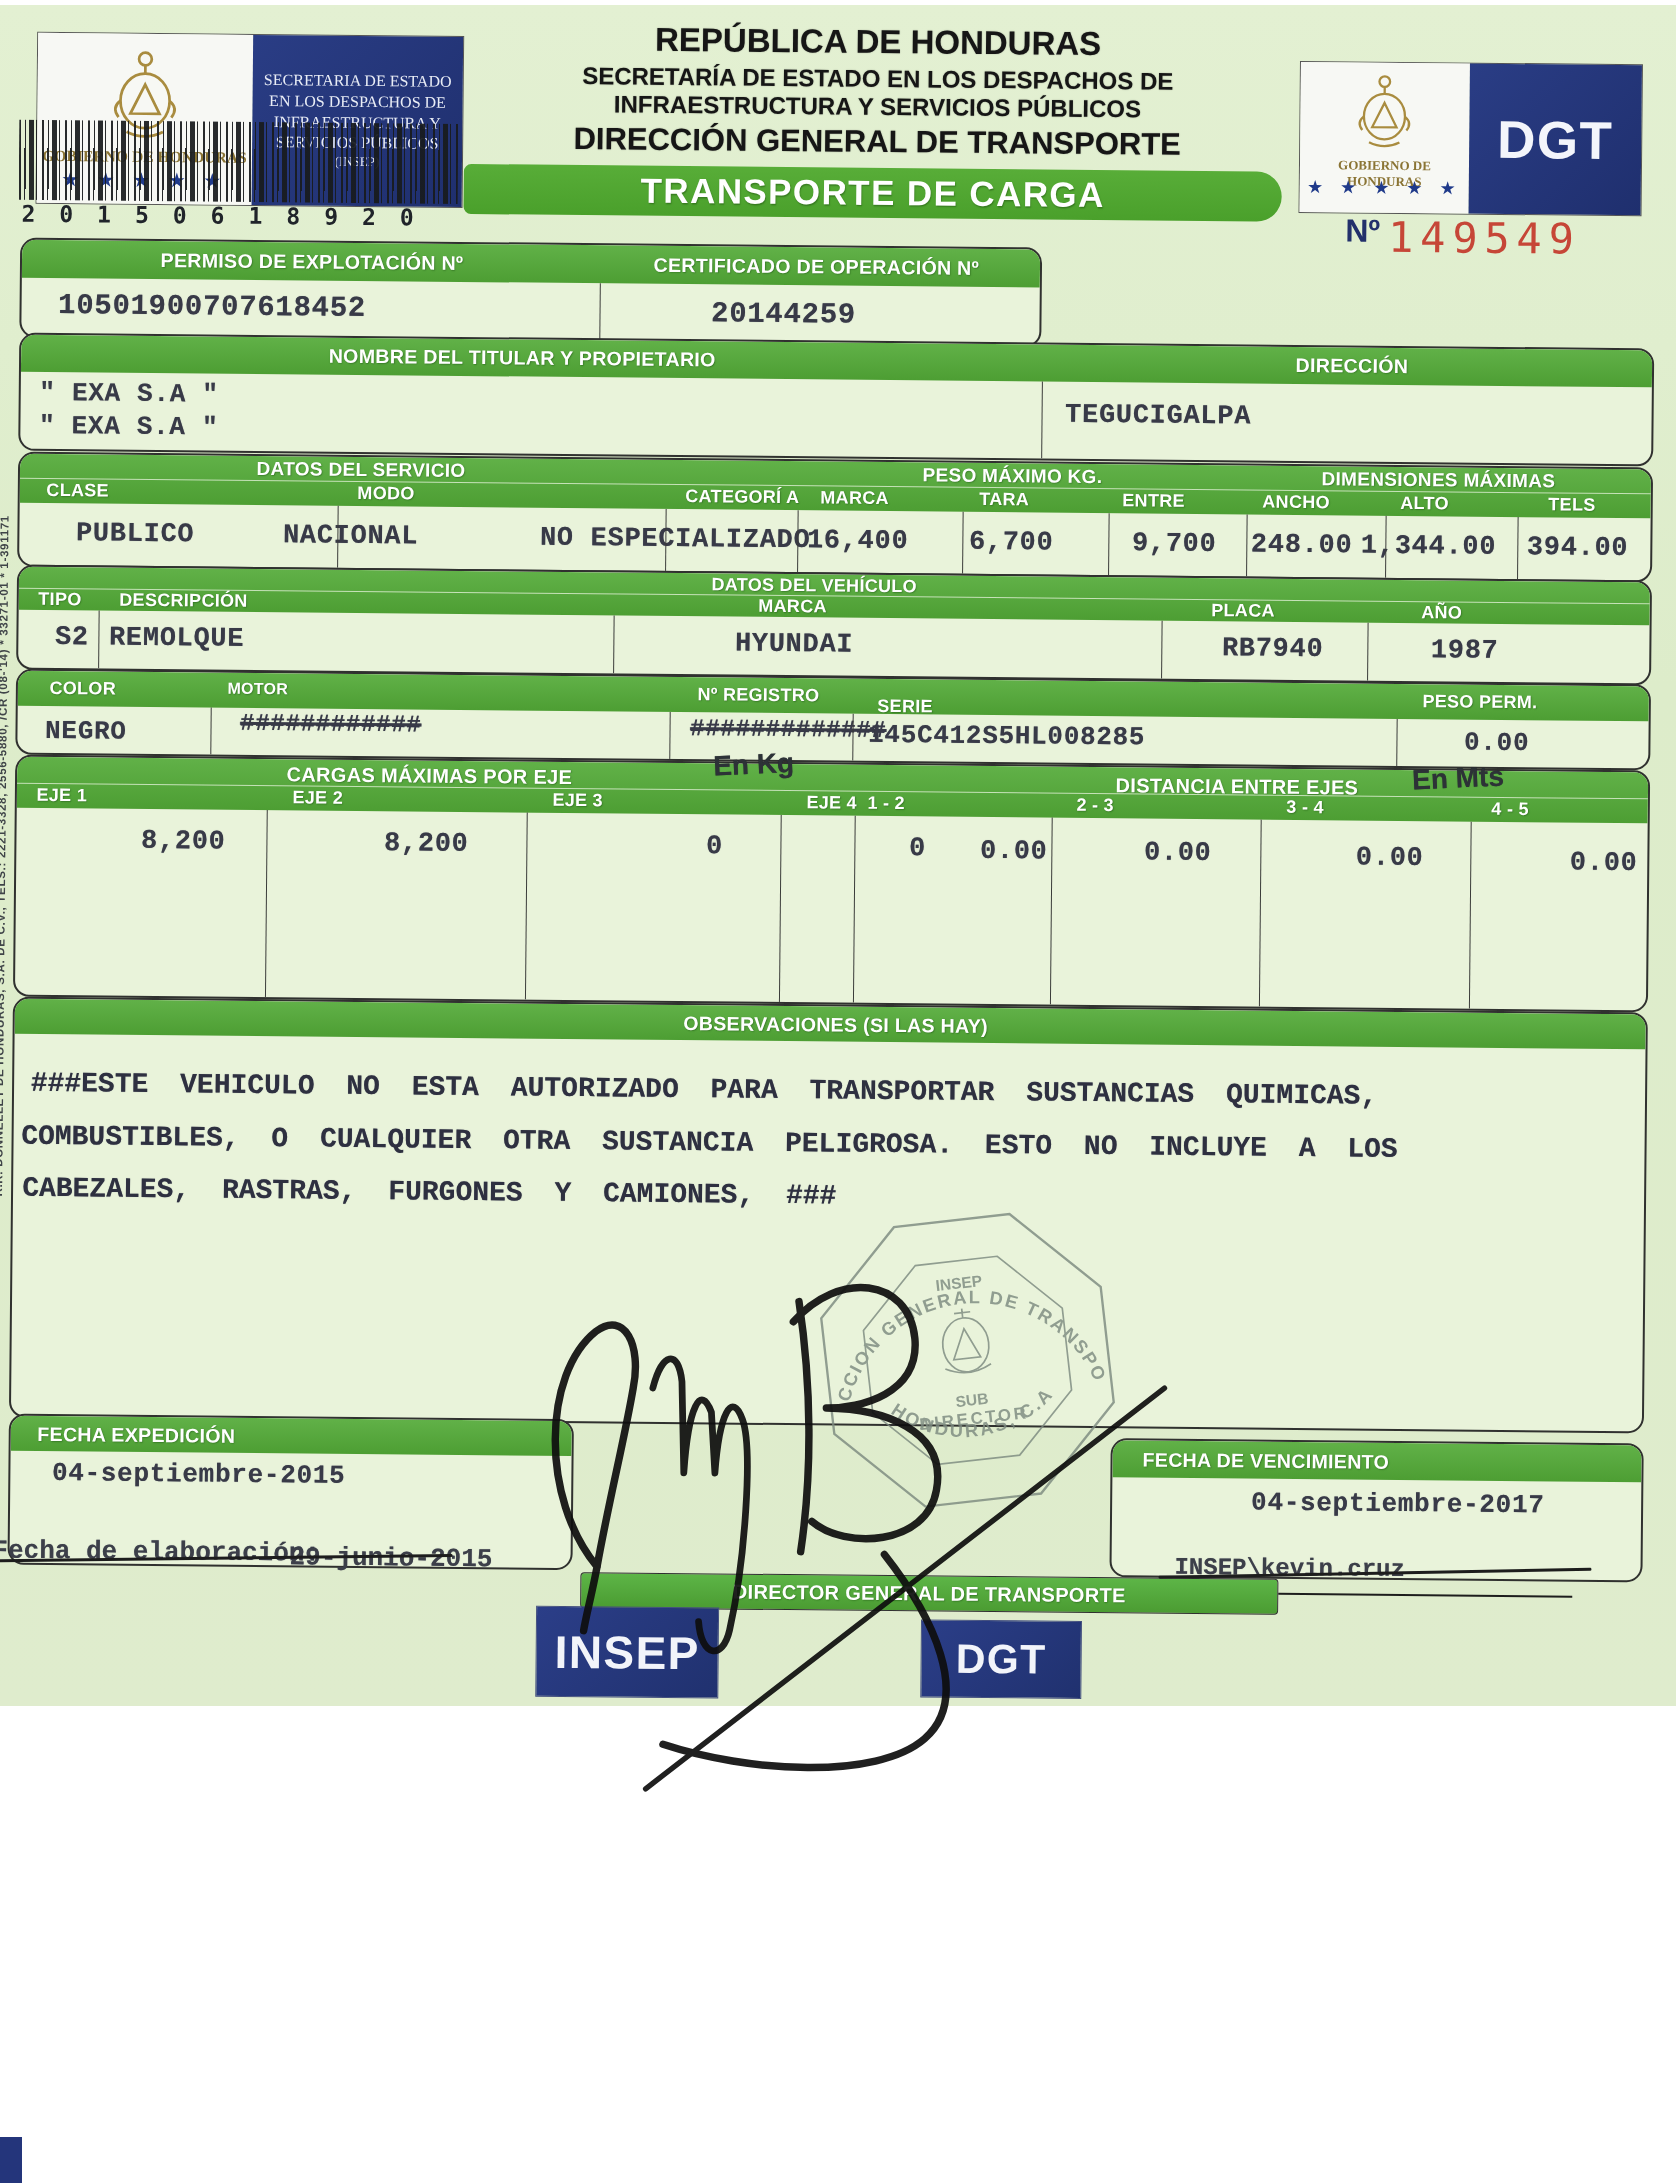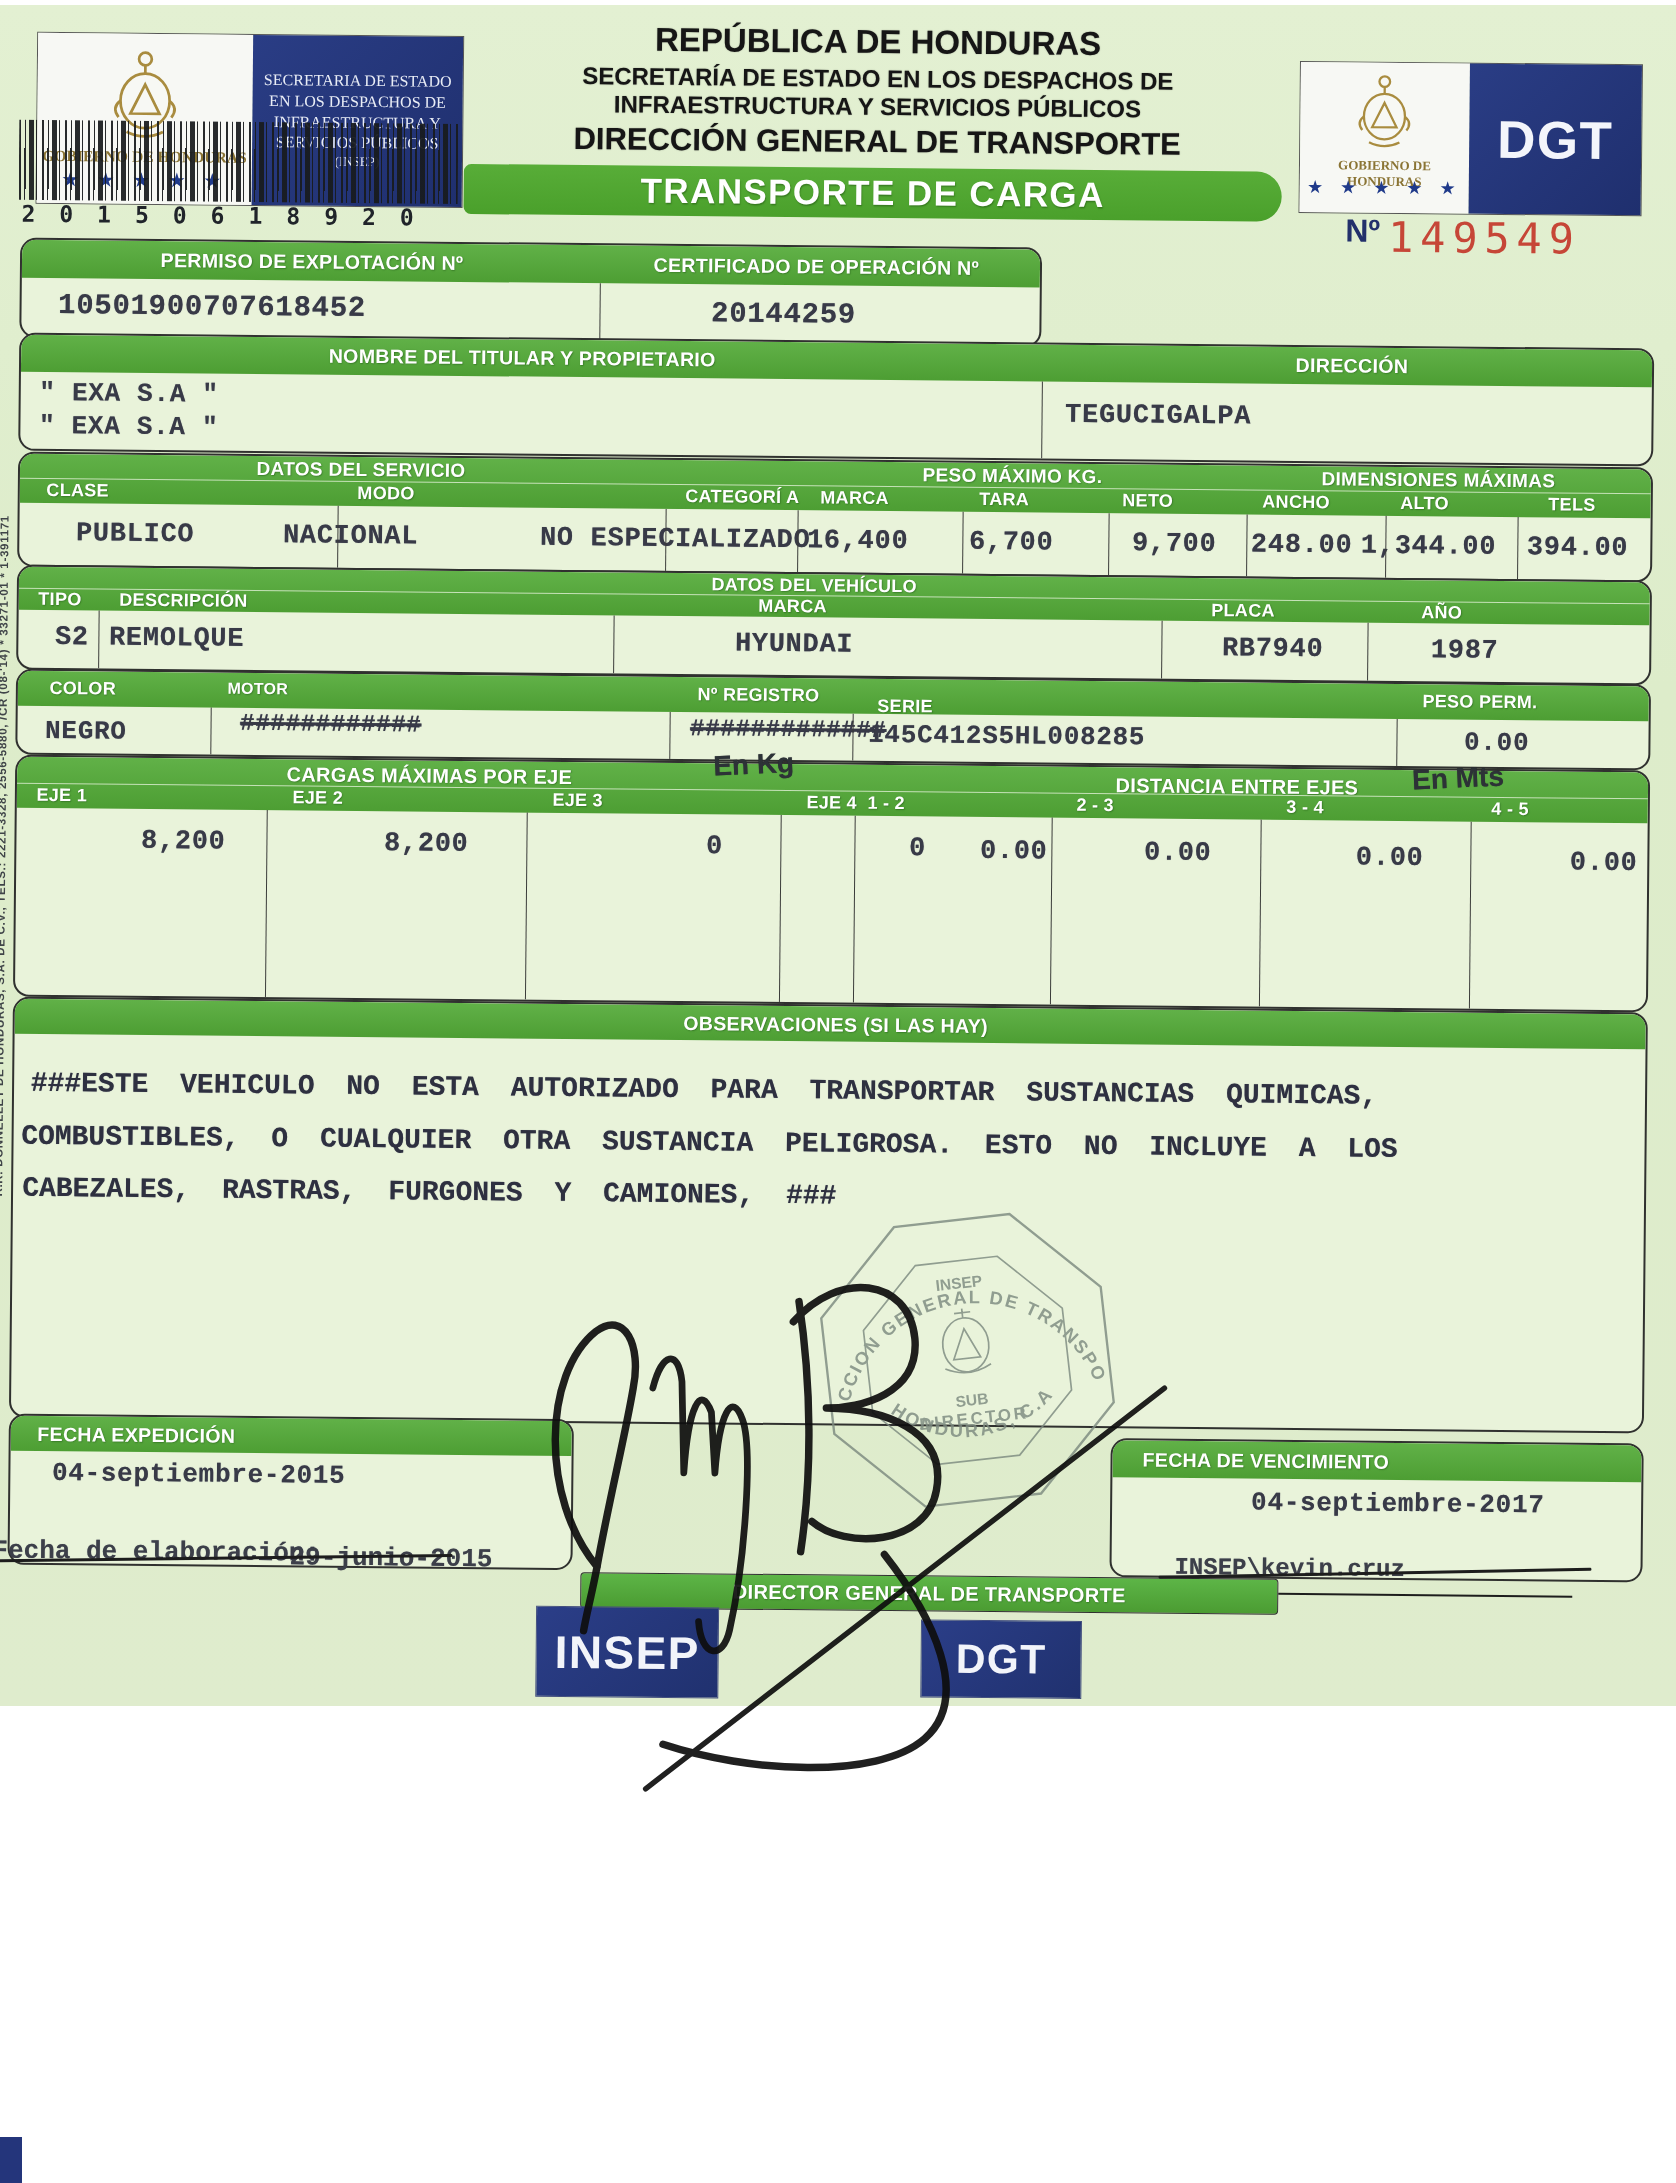--- a/index.html
+++ b/index.html
@@ -158,21 +158,21 @@
       <div class="gband" style="height:49px;"></div>
       <div class="band-label" style="left:237px;top:2px;font-size:19px;">DATOS DEL SERVICIO</div>
       <div class="band-label" style="left:903px;top:2px;font-size:19px;">PESO MÁXIMO KG.</div>
       <div class="band-label" style="left:1302px;top:2px;font-size:19px;">DIMENSIONES MÁXIMAS</div>
       <div style="position:absolute;left:0;top:24px;width:100%;height:1.4px;background:rgba(235,245,225,.75);"></div>
       <div class="band-label" style="left:27px;top:26px;font-size:18px;">CLASE</div>
       <div class="band-label" style="left:338px;top:26px;font-size:18px;">MODO</div>
       <div class="band-label" style="left:666px;top:26px;font-size:18px;">CATEGORÍ A</div>
       <div class="band-label" style="left:801px;top:26px;font-size:18px;">MARCA</div>
       <div class="band-label" style="left:960px;top:26px;font-size:18px;">TARA</div>
-      <div class="band-label" style="left:1103px;top:26px;font-size:18px;">NETO</div>
+      <div class="band-label" style="left:1103px;top:26px;font-size:18px;">ENTRE</div>
       <div class="band-label" style="left:1243px;top:26px;font-size:18px;">ANCHO</div>
       <div class="band-label" style="left:1381px;top:26px;font-size:18px;">ALTO</div>
       <div class="band-label" style="left:1529px;top:26px;font-size:18px;">TELS</div>
       <div class="value" style="left:57px;top:64px;">PUBLICO</div>
       <div class="value" style="left:264px;top:64px;">NACIONAL</div>
       <div class="value" style="left:521px;top:64px;">NO ESPECIALIZADO</div>
       <div class="value" style="left:788px;top:64px;">16,400</div>
       <div class="value" style="left:950px;top:64px;">6,700</div>
       <div class="value" style="left:1095px;top:64px;margin-left:18px;">9,700</div>
       <div class="value" style="left:1232px;top:64px;">248.00</div>

